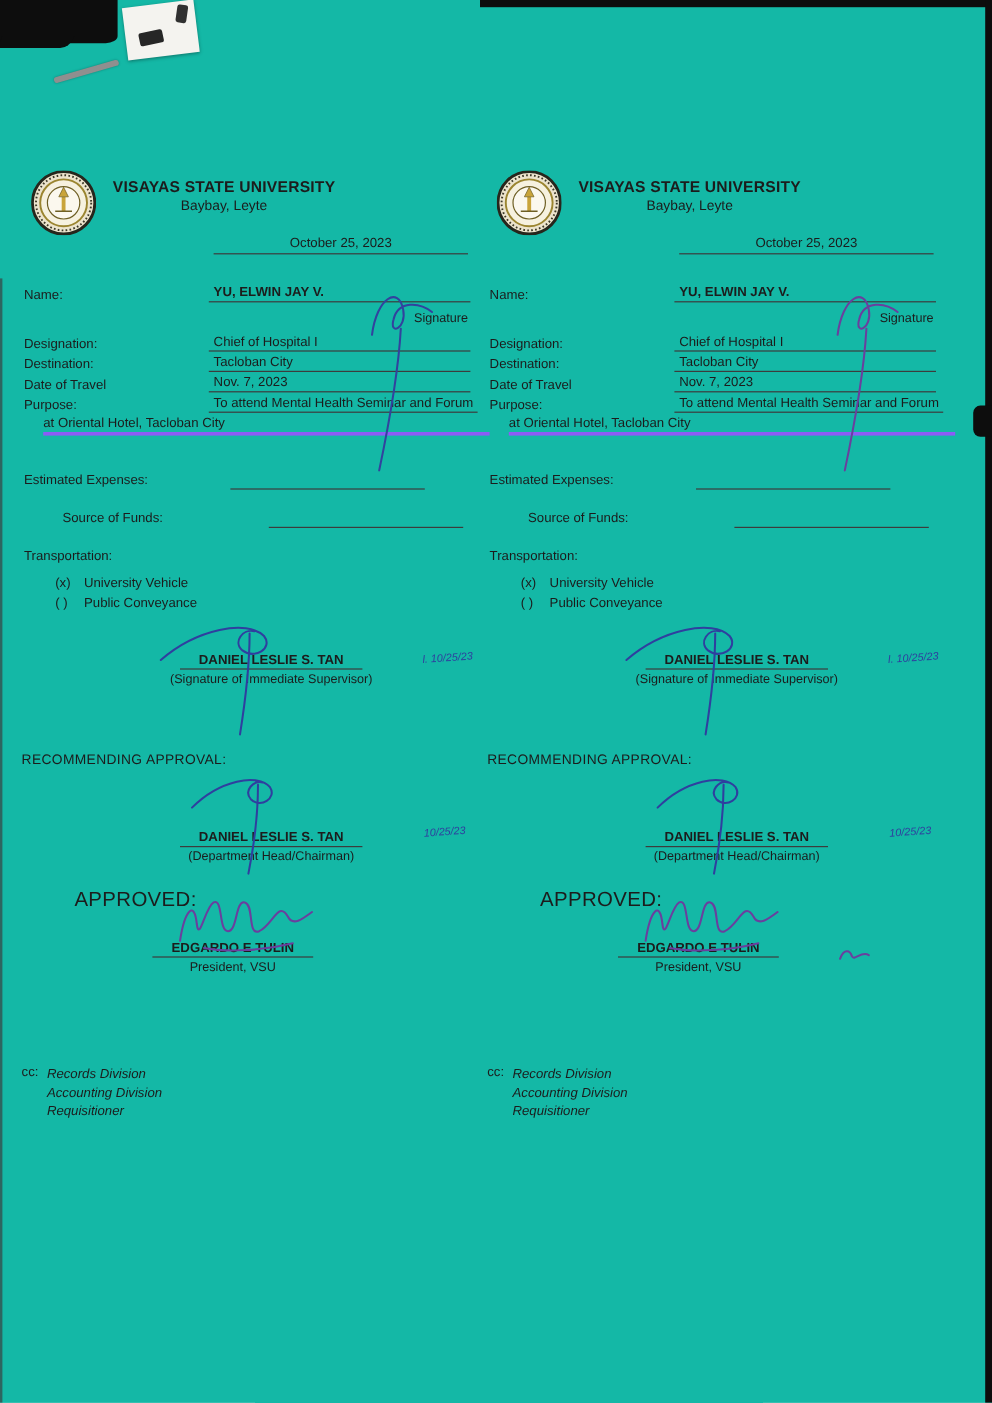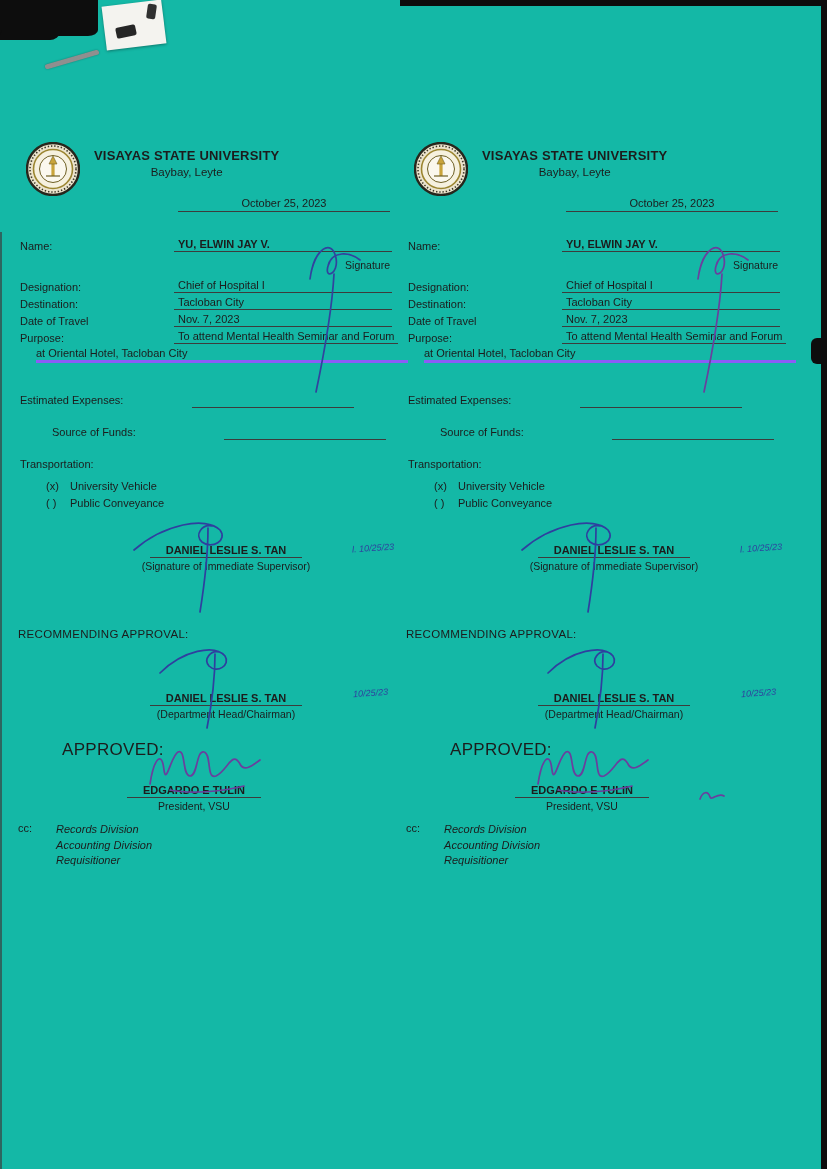--- a/index.html
+++ b/index.html
@@ -65,21 +65,21 @@
   .rec-label{position:absolute;left:8px;top:488px;font-size:11.5px;letter-spacing:.3px;}
   .rec-block{left:60px;top:552px;width:312px;}
   .app-label{position:absolute;left:8px;top:600px;font-size:17px;letter-spacing:.3px;margin-left:44px;}
   .pres-block{left:28px;top:644px;width:312px;}
   .sig-name{display:inline-block;border-bottom:1px solid #3c3c3c;padding:0 16px 1px;font-weight:bold;}
   .sig-caption{font-size:10.5px;margin-top:2px;}
   .hand-note{position:absolute;font-size:9px;font-style:italic;color:#2f3f9f;white-space:nowrap;transform:rotate(-4deg);}
   .sup-note{right:-12px;top:-1px;}
   .rec-note{right:-6px;top:-4px;}
 
-  .cc-block{position:absolute;left:8px;top:682px;display:flex;gap:17px;}
+  .cc-block{position:absolute;left:8px;top:748px;display:flex;}
   .cc-label{margin-right:7px;}
   .cc-items div{line-height:15.5px;font-style:italic;}
 
   
   .ink{position:absolute;overflow:visible;}
   .ink path{fill:none;stroke:currentColor;stroke-width:1.7;stroke-linecap:round;stroke-linejoin:round;}
   .sig-top{left:278px;top:84px;color:#32429e;}
   .sig-sup{left:118px;top:362px;color:#2f3f9f;}
   .sig-rec{left:145px;top:498px;color:#2f3f9f;}
   .sig-pres{left:130px;top:592px;color:#6a3f9e;}

